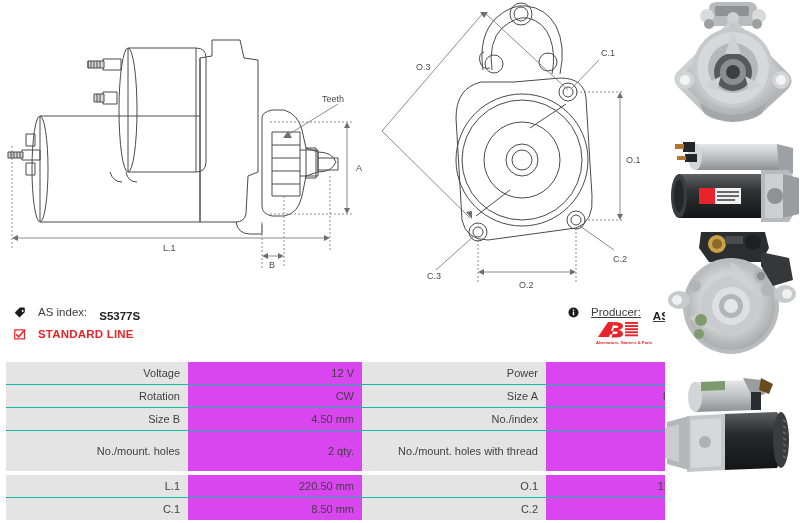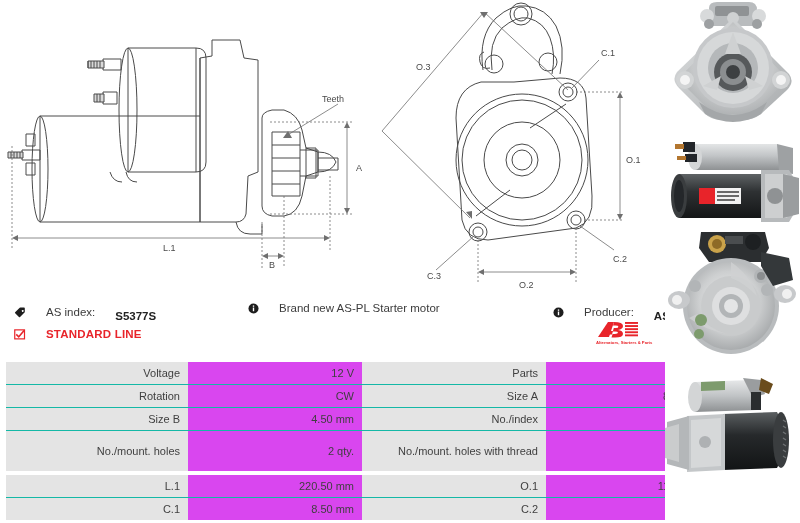--- a/index.html
+++ b/index.html
@@ -13,21 +13,21 @@
   }
   .page{position:relative;width:800px;height:523px;}
 
   
   .drawings{position:absolute;left:0;top:0;width:665px;height:292px;}
   .dwg{position:absolute;}
   .dwg svg{display:block;}
 
   
   .infobar{position:absolute;left:0;top:296px;width:665px;height:60px;}
-  .inforow{position:absolute;display:flex;align-items:center;gap:20px;font-size:11.5px;line-height:14px;white-space:nowrap;}
+  .inforow{position:absolute;display:flex;align-items:center;gap:12px;font-size:11.5px;line-height:14px;white-space:nowrap;}
   .ico{display:inline-block;flex:0 0 auto;line-height:0;}
   .lbl{color:#3c3c3c;}
   .val{font-weight:bold;color:#222;margin-top:8px;}
   .stdline{color:#e8242a;font-weight:bold;font-size:11.5px;letter-spacing:.2px;}
 
   
   .logo{position:absolute;left:594px;top:320px;width:74px;height:30px;}
 
   
   .spec{position:absolute;left:6px;top:362px;width:650px;border-collapse:separate;border-spacing:0;}
@@ -221,33 +221,23 @@
     <div class="inforow" style="left:14px;top:31px;">
       <span class="ico">
         <svg width="12" height="12" viewBox="0 0 16 16">
             <rect x="1" y="2.5" width="13" height="12" fill="none" stroke="#e8242a" stroke-width="1.6"></rect>
             <path d="M3 8.5 L6.3 11.8 L13.5 3.2" fill="none" stroke="#e8242a" stroke-width="2"></path>
           </svg>
       </span>
       <span class="stdline">STANDARD LINE</span>
     </div>
 
-    <div class="inforow" style="left:248px;top:5px;">
-      <span class="ico">
-        <svg width="11" height="11" viewBox="0 0 16 16">
-            <circle cx="8" cy="8" r="7.3" fill="#1d1d1d"></circle>
-            <rect x="7" y="6.6" width="2" height="5.4" fill="#fff"></rect>
-            <rect x="7" y="3.5" width="2" height="2" fill="#fff"></rect>
-          </svg>
-      </span>
-      <span class="lbl">Brand new AS-PL Starter motor</span>
-    </div>
-
-
-    <div class="inforow" style="left:553px;top:5px;">
+
+
+    <div class="inforow" style="left:568px;top:5px;text-decoration:underline;">
       <span class="ico">
         <svg width="11" height="11" viewBox="0 0 16 16">
             <circle cx="8" cy="8" r="7.3" fill="#1d1d1d"></circle>
             <rect x="7" y="6.6" width="2" height="5.4" fill="#fff"></rect>
             <rect x="7" y="3.5" width="2" height="2" fill="#fff"></rect>
           </svg>
       </span>
       <span class="lbl">Producer:</span>
       <span class="val">AS-PL</span>
     </div>
@@ -268,21 +258,21 @@
       <text x="2" y="24" font-family="Liberation Sans, sans-serif" font-size="4.2" font-weight="bold" fill="#e8242a">Alternators, Starters &amp; Parts</text>
     </svg>
   </div>
 
   <div class="spec">
     <table>
       <tbody>
         <tr>
           <td class="k c1">Voltage</td>
           <td class="v c2">12 V</td>
-          <td class="k c3">Parts</td>
+          <td class="k c3">Power</td>
           <td class="v c4">1.80 kW</td>
         </tr>
         <tr>
           <td class="k c1">Rotation</td>
           <td class="v c2">CW</td>
           <td class="k c3">Size A</td>
           <td class="v c4">82.00 mm</td>
         </tr>
         <tr>
           <td class="k c1">Size B</td>

